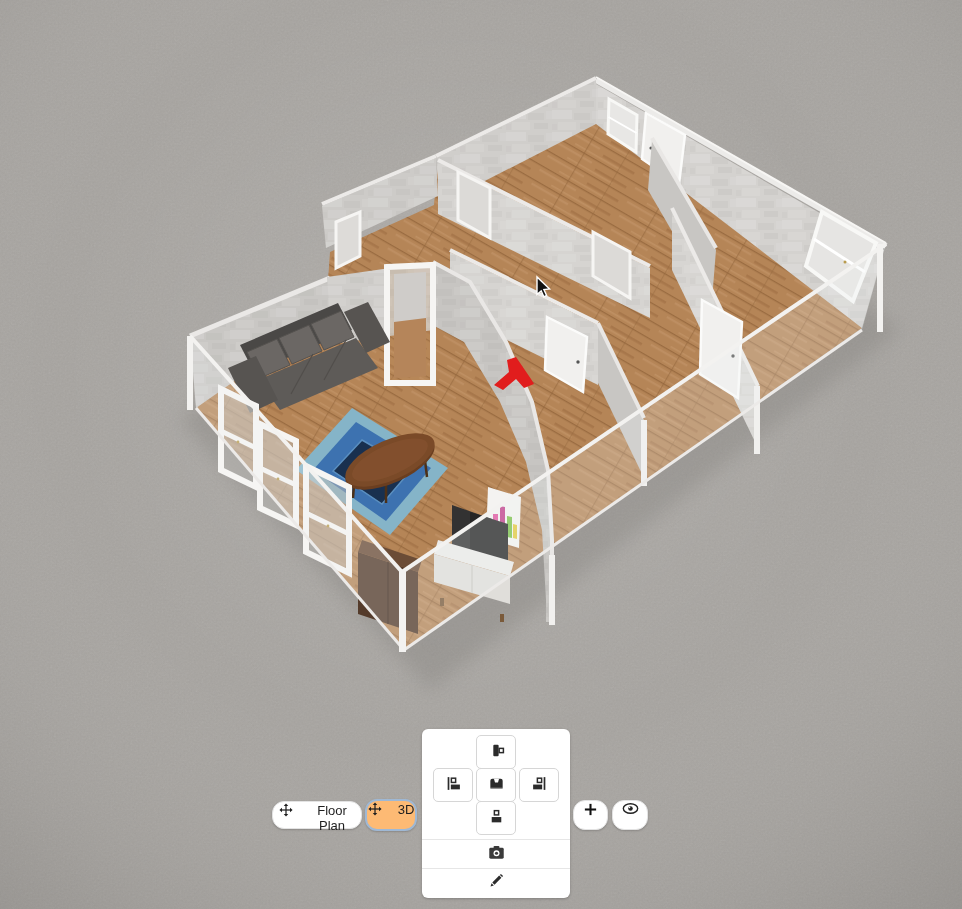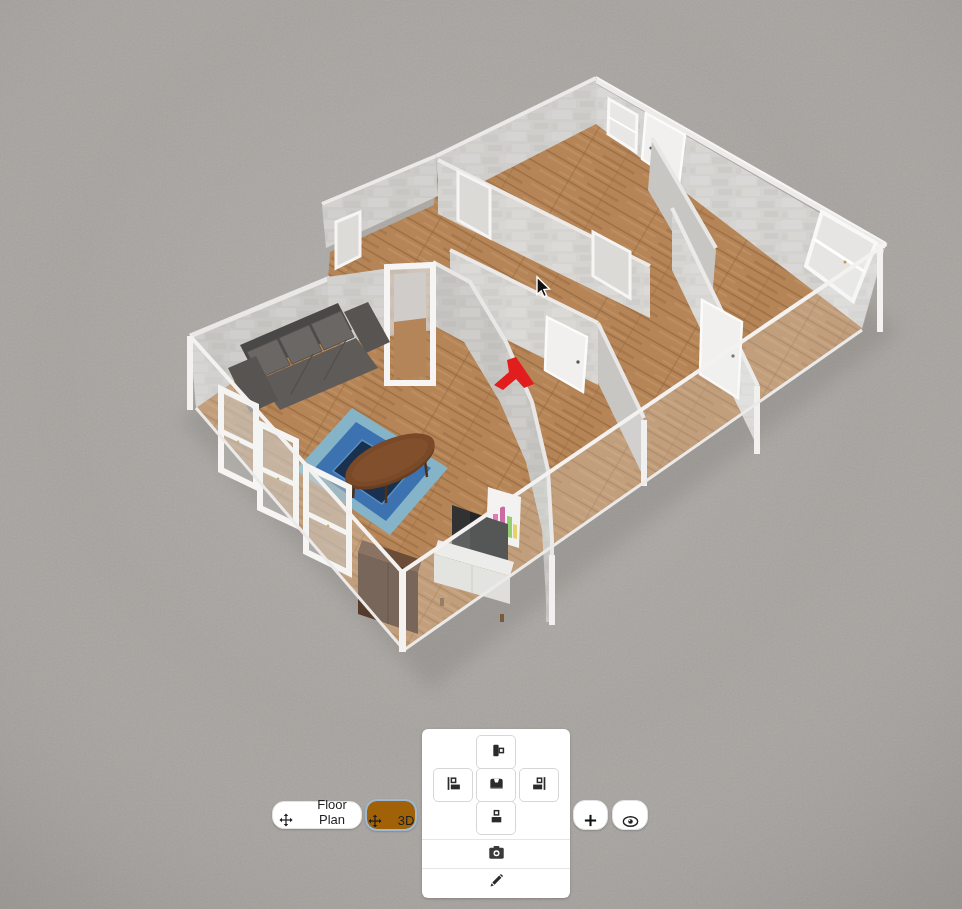--- a/index.html
+++ b/index.html
@@ -1,26 +1,26 @@
 <!DOCTYPE html>
 <html><head>
 <meta charset="utf-8">
 <style>
   html,body{margin:0;padding:0;background:#8f8d8a;}
   #stage{position:relative;width:962px;height:909px;overflow:hidden;
          font-family:"Liberation Sans",sans-serif;-webkit-user-select:none;user-select:none;}
   #scene{position:absolute;left:0;top:0;}
 
   
-  .btn{position:absolute;display:flex;align-items:flex-end;justify-content:center;gap:16px;
+  .btn{position:absolute;display:flex;align-items:flex-start;justify-content:center;gap:16px;
        background:#ffffff;border:1px solid #e3e3e3;border-radius:12px;
        box-shadow:0 1px 2px rgba(0,0,0,.18);font-size:13px;color:#1f1f1f;cursor:pointer;box-sizing:border-box;}
   .btn svg{display:block;}
   #btn-floorplan{left:272px;top:801px;width:90px;height:28px;}
-  #btn-3d{left:365px;top:799px;width:52px;height:32px;background:#a16207;border:2px solid #9fb8d4;}
+  #btn-3d{left:365px;top:799px;width:52px;height:32px;background:#fdba74;border:2px solid #9fb8d4;}
   #btn-plus{left:573px;top:800px;width:35px;height:30px;}
   #btn-eye{left:612px;top:800px;width:36px;height:30px;}
 
   #panel{position:absolute;left:422px;top:729px;width:148px;height:169px;background:#ffffff;
          border-radius:6px;box-shadow:0 1px 3px rgba(0,0,0,.22);}
   .cell{position:absolute;width:40px;height:34px;background:#fff;border:1px solid #d6d6d6;
         border-radius:5px;display:flex;align-items:center;justify-content:center;box-sizing:border-box;cursor:pointer;}
   #cell-up{left:54px;top:6px;}
   #cell-left{left:11px;top:39px;}
   #cell-center{left:54px;top:39px;}

